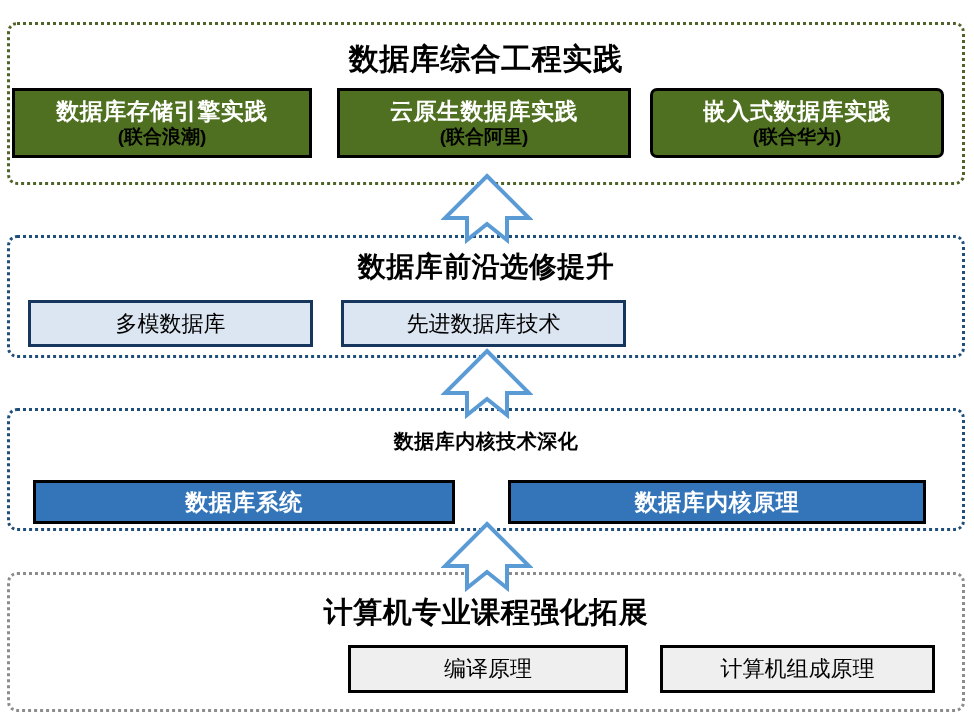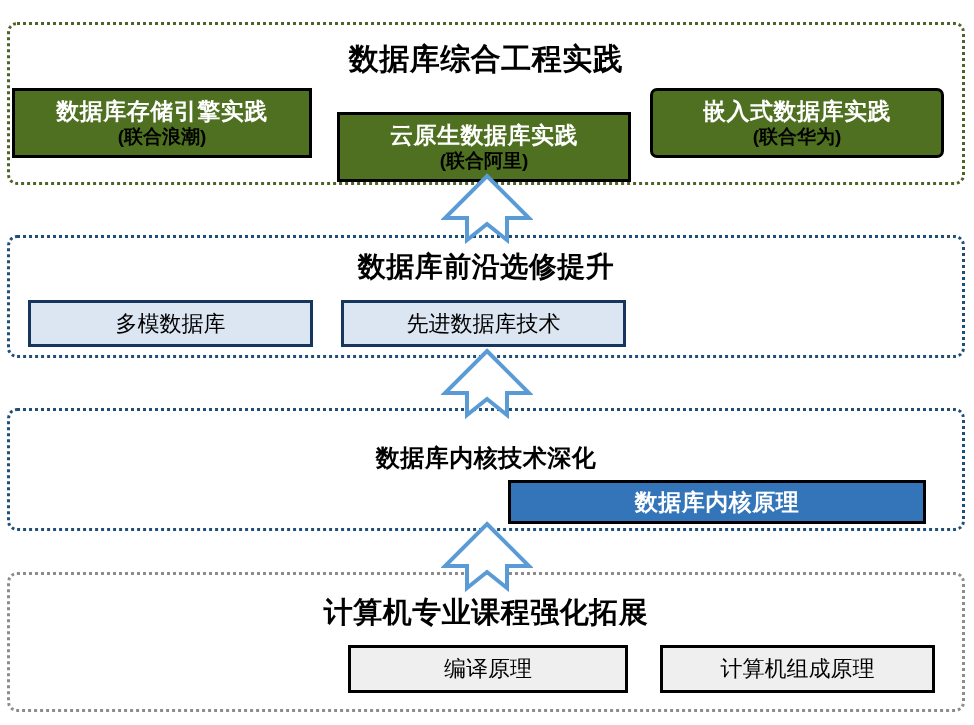--- a/index.html
+++ b/index.html
@@ -125,21 +125,21 @@
 
   <div class="section sec-practice">
     <div class="section-title" style="top:14px; font-size:30px;">数据库综合工程实践</div>
   </div>
 
   <div class="box box-green" style="left:12px; top:88px; width:300px; height:70px;">
     <div class="main">数据库存储引擎实践</div>
     <div class="sub">(联合浪潮)</div>
   </div>
 
-  <div class="box box-green" style="left:337px; top:88px; width:294px; height:70px;margin-top:24px;">
+  <div class="box box-green" style="left:337px; top:88px; width:294px; height:70px;">
     <div class="main">云原生数据库实践</div>
     <div class="sub">(联合阿里)</div>
   </div>
 
   <div class="box box-green" style="left:650px; top:88px; width:294px; height:70px;border-radius:7px;">
     <div class="main">嵌入式数据库实践</div>
     <div class="sub">(联合华为)</div>
   </div>
 
   <div class="section sec-elective">
@@ -149,23 +149,26 @@
   <div class="box box-lightblue" style="left:28px; top:300px; width:285px; height:47px;">
     <div>多模数据库</div>
   </div>
 
   <div class="box box-lightblue" style="left:341px; top:300px; width:285px; height:47px;">
     <div>先进数据库技术</div>
   </div>
 
 
   <div class="section sec-kernel">
-    <div class="section-title" style="top:31px; font-size:24px;">数据库内核技术深化</div>
+    <div class="section-title" style="top:17px; font-size:20px;">数据库内核技术深化</div>
   </div>
 
+  <div class="box box-blue" style="left:33px; top:480px; width:422px; height:44px;">
+    <div>数据库系统</div>
+  </div>
 
   <div class="box box-blue" style="left:508px; top:480px; width:418px; height:44px;">
     <div>数据库内核原理</div>
   </div>
 
   <div class="section sec-foundation">
     <div class="section-title" style="top:18px; font-size:29px;">计算机专业课程强化拓展</div>
   </div>
 
 

